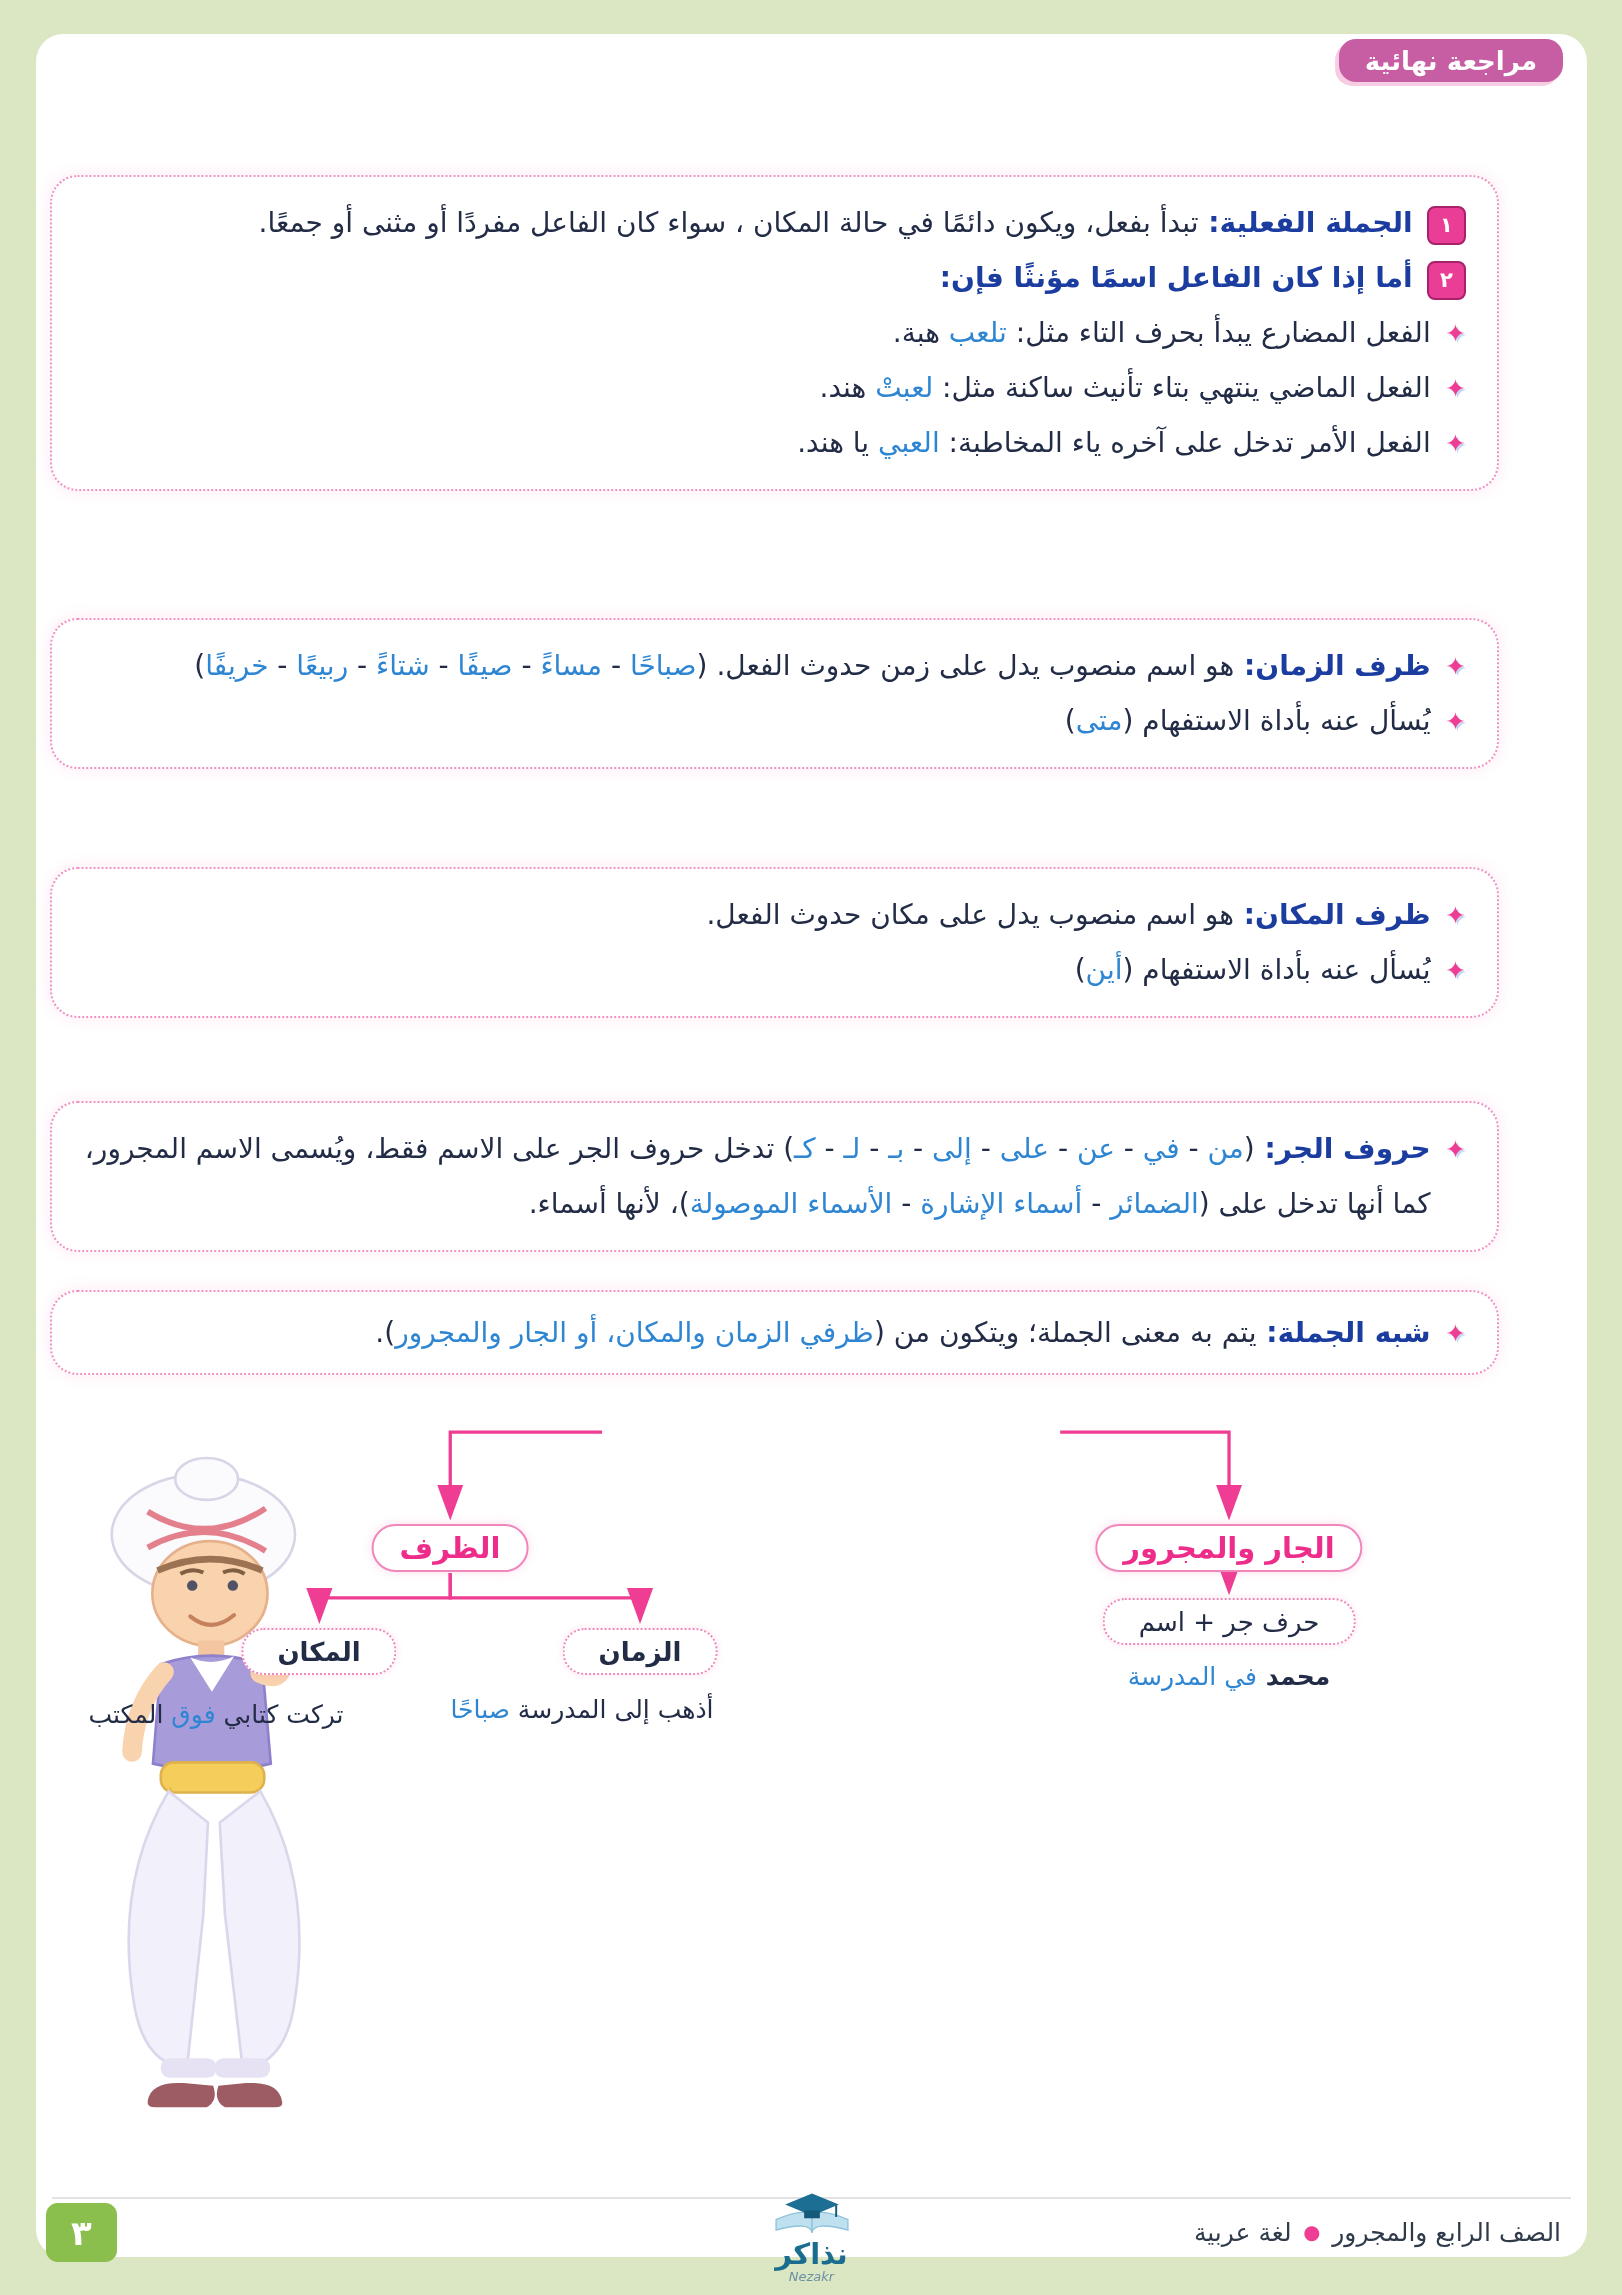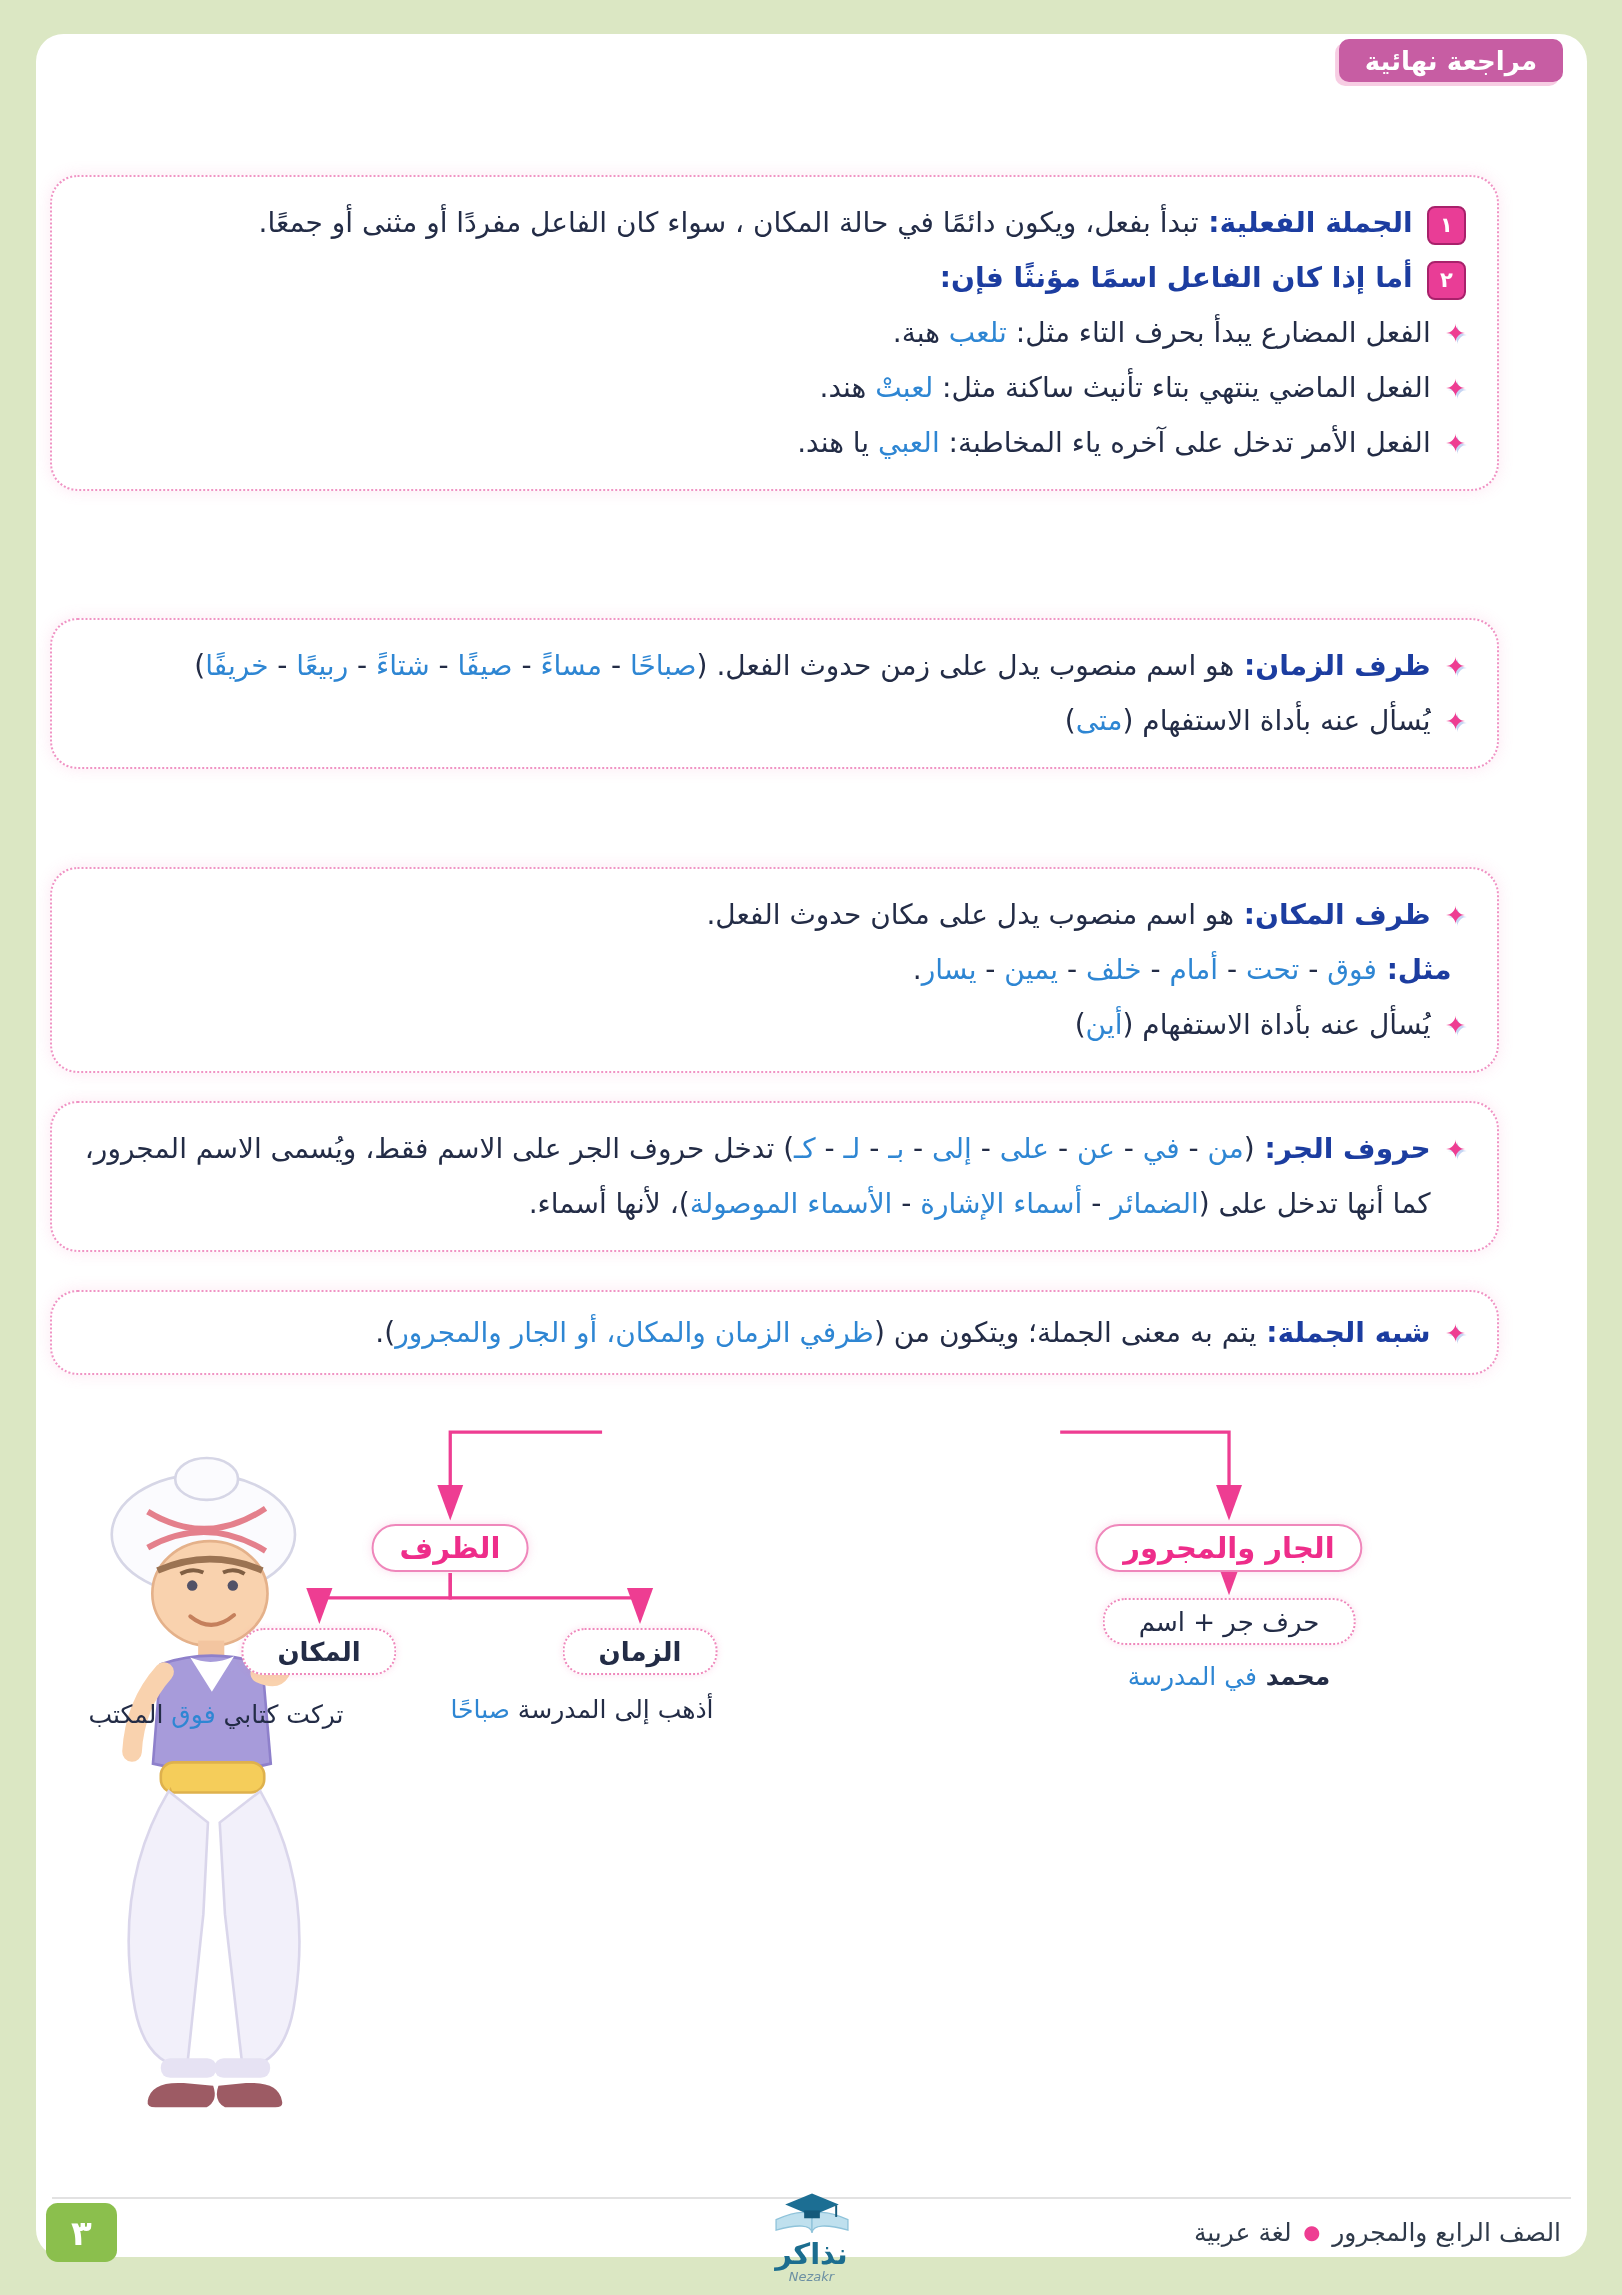--- a/index.html
+++ b/index.html
@@ -2,21 +2,21 @@
 <html lang="ar" style="font-size:10.5px"><head>
 <meta charset="utf-8">
 <style>
   html,body{margin:0;padding:0;}
   body{width:1623px;height:2295px;font-family:"DejaVu Sans",sans-serif;}
   .page{position:relative;width:1623px;height:2295px;background:#dbe7c3;overflow:hidden;}
   .sheet{position:absolute;top:34px;left:36px;right:36px;bottom:38px;background:#ffffff;border-radius:27.5px;direction:rtl;}
 
   
   .final-badge{position:absolute;top:39px;right:60px;background:#c75da3;color:#fff;
-    font-size:26px;font-weight:bold;padding:6.5px 26px;border-radius:10px;z-index:6;
+    font-size:26px;font-weight:bold;padding:6.5px 26px;border-radius:17px;z-index:6;
     box-shadow:-3.9px 3.9px 0 rgba(231,111,176,.35);}
 
   
   .rule-box{position:absolute;right:124px;width:1449px;box-sizing:border-box;background:#fff;
     border:2.6px dotted #f093c4;border-radius:27.5px;padding:18.3px 31px;direction:rtl;
     box-shadow:0 0 14.4px rgba(240,120,180,.16);z-index:3;}
   .line{display:flex;gap:14.4px;align-items:flex-start;direction:rtl;}
   .txt{margin:0;flex:1;font-size:28px;line-height:55px;color:#232c46;text-align:right;}
   .num{flex:0 0 auto;width:35px;height:35px;border-radius:7.9px;background:#e93d96;border:2px solid #a8216b;
     color:#fff;font-weight:bold;font-size:21px;display:flex;align-items:center;justify-content:center;margin-top:10.5px;}
@@ -103,24 +103,20 @@
     <div class="line">
       <span class="star">✦</span>
       <p class="txt"><span>يُسأل عنه بأداة الاستفهام (</span><span class="seg-b">متى</span><span>)</span></p>
     </div>
   </div>
 
   <div class="rule-box box3">
     <div class="line">
       <span class="star">✦</span>
       <p class="txt"><span class="seg-h">ظرف المكان: </span><span>هو اسم منصوب يدل على مكان حدوث الفعل.</span></p>
-    </div>
-    <div class="line">
-      <span class="star" style="visibility:hidden;"></span>
-      <p class="txt"><span class="seg-h">مثل: </span><span class="seg-b">فوق</span><span> - </span><span class="seg-b">تحت</span><span> - </span><span class="seg-b">أمام</span><span> - </span><span class="seg-b">خلف</span><span> - </span><span class="seg-b">يمين</span><span> - </span><span class="seg-b">يسار</span><span>.</span></p>
     </div>
     <div class="line">
       <span class="star">✦</span>
       <p class="txt"><span>يُسأل عنه بأداة الاستفهام (</span><span class="seg-b">أين</span><span>)</span></p>
     </div>
   </div>
 
   <div class="rule-box box4">
     <div class="line">
       <span class="star">✦</span>

